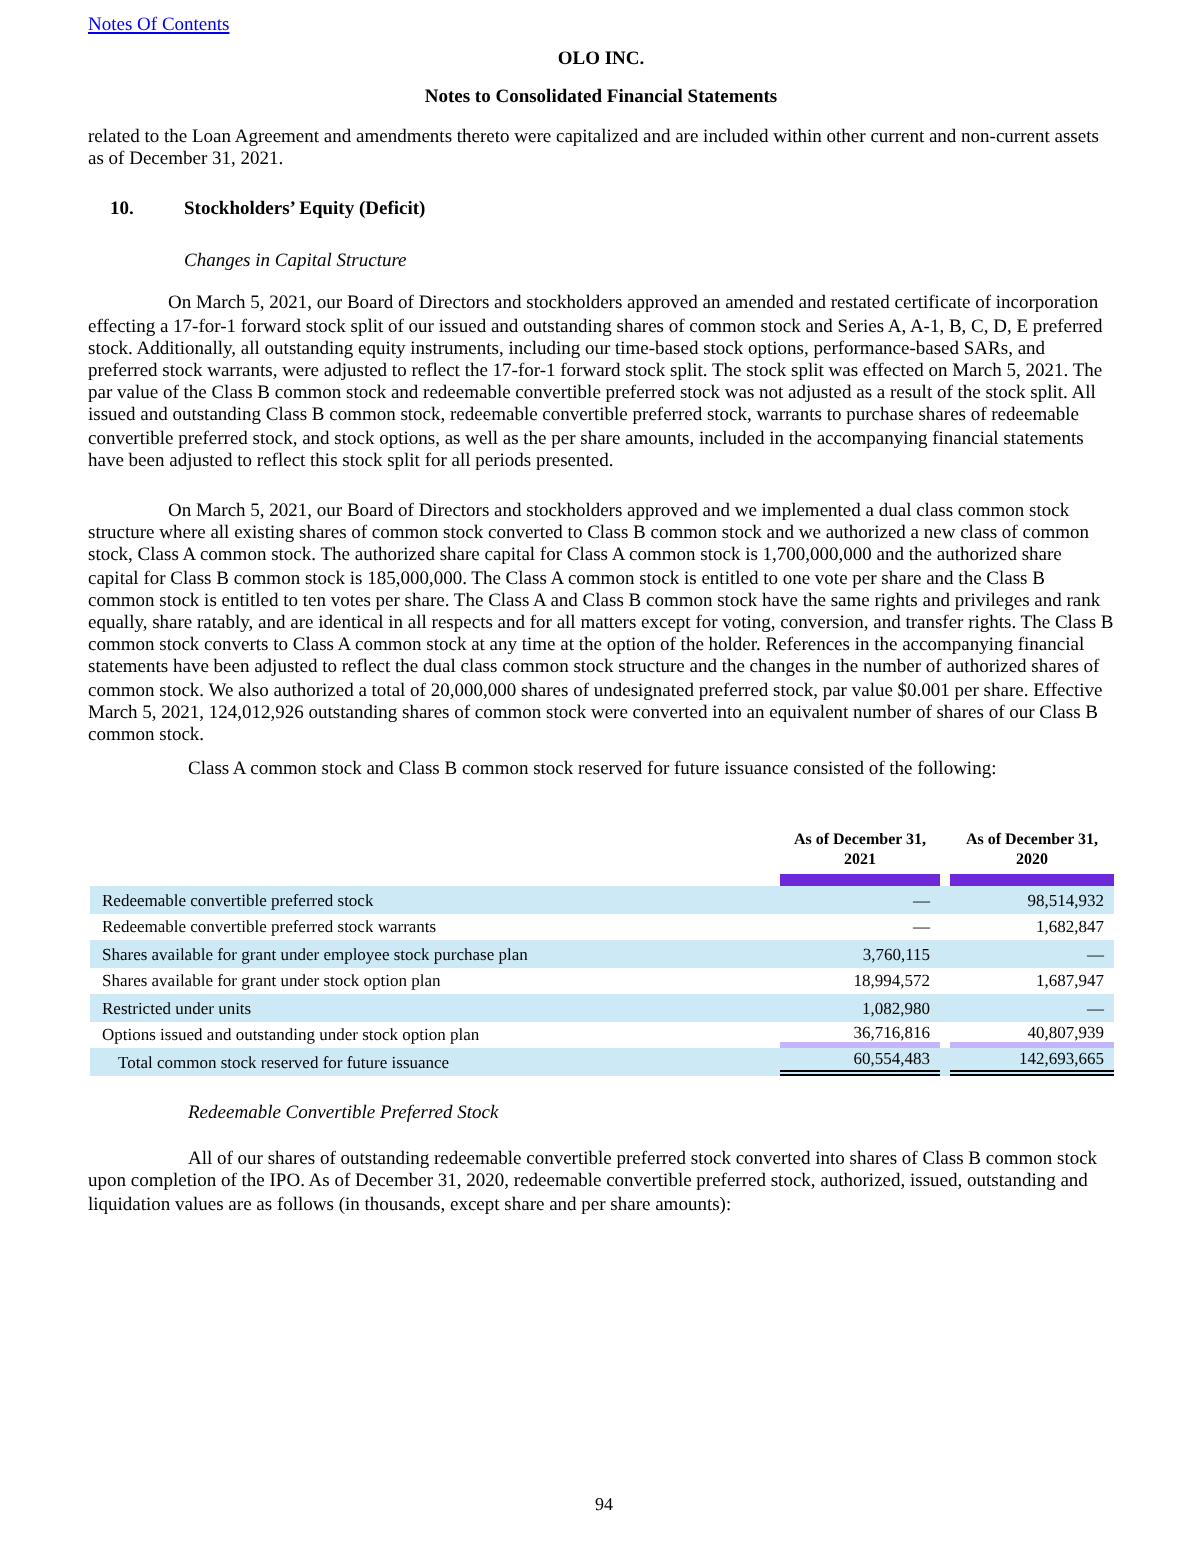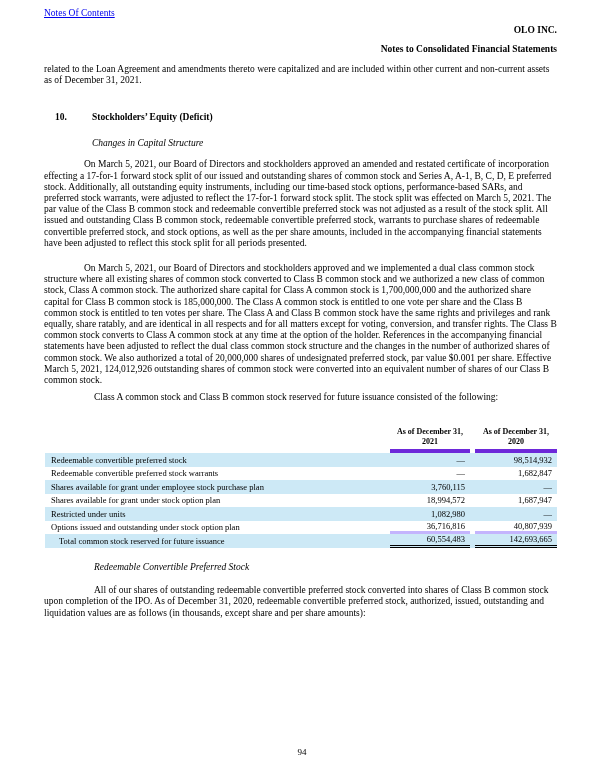--- a/index.html
+++ b/index.html
@@ -10,42 +10,42 @@
     font-size:9.5px; line-height:11.2px;
     color:#000;
     position:relative;
     box-sizing:border-box;
     padding:8px 43px 0 44px;
     overflow:hidden;
   }
   .toc-link {
     color:#0000ee; text-decoration:underline; cursor:pointer;
   }
-  .center { text-align:right; }
+  .center { text-align:center; }
   .company-title { font-weight:bold; margin-top:6px; }
   .doc-title { font-weight:bold; margin-top:8px; }
   .para { margin-top:8px; text-align:left; }
   .para.indent { text-indent:40px; }
   .para.indent-lg { text-indent:50px; }
-  .h-section { display:flex; font-weight:bold; margin-top:26px; }
+  .h-section { display:flex; font-weight:bold; margin-top:14px; }
   .h-num { width:37px; margin-left:11px; flex:none; }
   .h-sub { font-weight:normal; font-style:italic; margin-top:15px; margin-left:48px; }
   .h-sub2 { font-style:italic; margin-top:14px; margin-left:50px; }
   .p1 { margin-top:10px; }
   .p2 { margin-top:14px; }
   .tbl-intro { margin-top:6px; }
   .p4 { margin-top:12px; }
 
   
   .fin-table { margin-top:24px; margin-left:1px; width:512px; font-size:8.5px; }
   .thead { display:flex; }
   .thead .spacer { flex:1; }
   .thcol {
     text-align:center; font-weight:bold; font-size:8px; line-height:10px;
-    border-bottom:4px solid #6d28d9; padding-bottom:2px;
+    border-bottom:6px solid #6d28d9; padding-bottom:2px;
     box-sizing:border-box;
   }
   .c1 { width:80px; flex:none; }
   .c2 { width:82px; flex:none; }
   .tgap { width:5px; flex:none; align-self:stretch; }
   .trow { display:flex; height:13.5px; align-items:stretch; }
   .trow.hl { background:#cde9f6; }
   .tlabel { flex:1; display:flex; align-items:center; padding-left:6px; box-sizing:border-box; }
   .tnum {
     display:flex; align-items:center; justify-content:flex-end;

